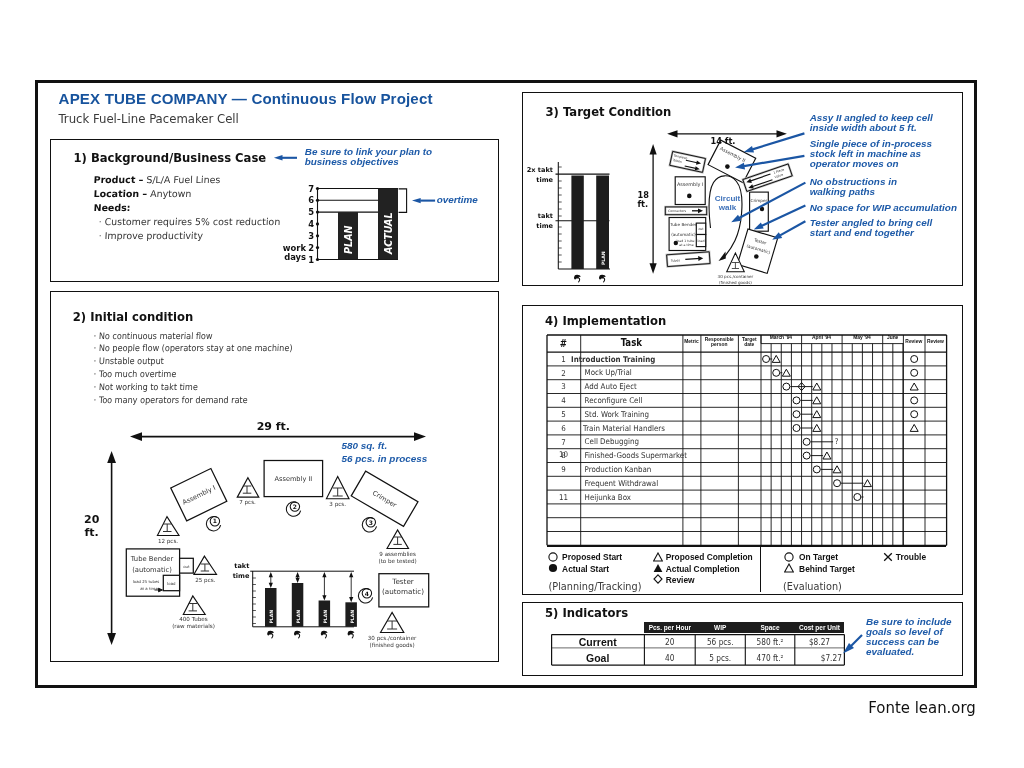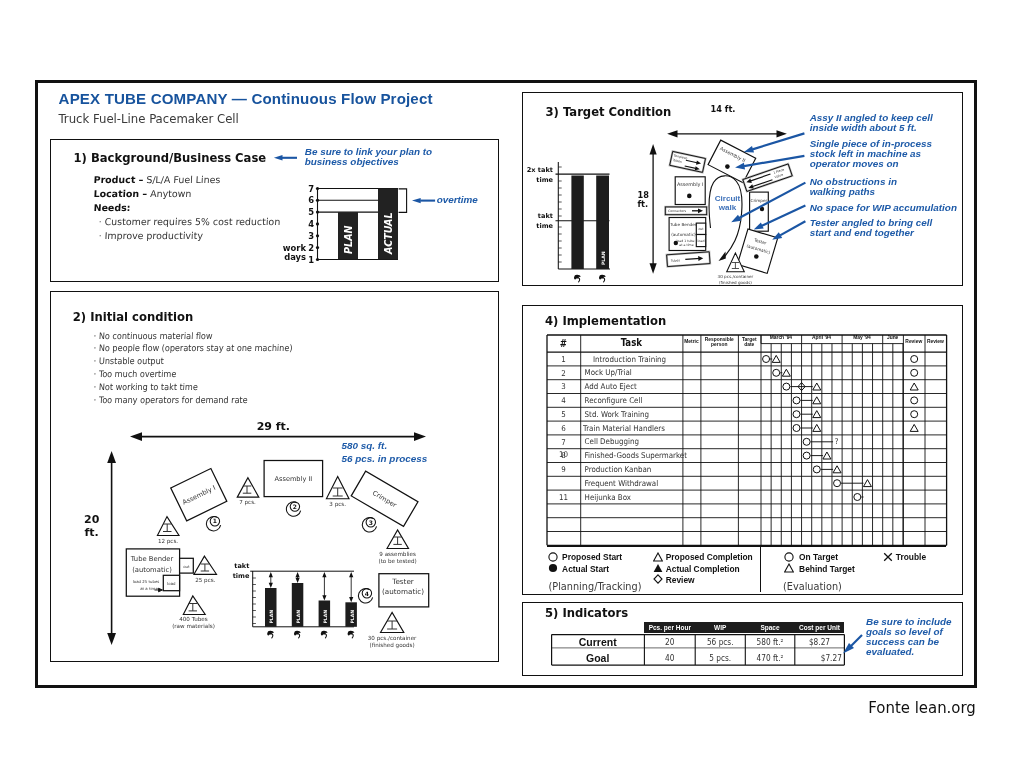--- a/index.html
+++ b/index.html
@@ -443,21 +443,21 @@
     </g>
 
     <g>
       <path d="M 76.7 146.8 L 85.4 128 L 94.3 146.8 Z" fill="#fff" stroke="#111" stroke-width="1.05"></path>
       <path d="M 81.8 137.5 h 7.2 M 85.4 137.5 v 6 M 81.8 143.5 h 7.2" stroke="#333" stroke-width=".85" fill="none"></path>
       <text x="85.4" y="153" class="invlbl2" text-anchor="middle" fill="#333">30 pcs./container</text>
       <text x="85.4" y="158.5" class="invlbl2" text-anchor="middle" fill="#333">(finished goods)</text>
     </g>
   </svg>
 
-  <div class="dim-lbl sm" style="left:710.6px;top:105px;">14 ft.</div>
+  <div class="dim-lbl sm" style="left:710.6px;top:137px;">14 ft.</div>
   <div class="dim-lbl sm" style="left:637.5px;top:190.8px;text-align:left;">
     <div>18</div>
     <div>ft.</div>
   </div>
   <div class="cw-lbl" style="left:712px;top:193.5px;width:31px;">
     <div>Circuit</div>
     <div>walk</div>
   </div>
 
   <div id="s3-notes">
@@ -595,21 +595,21 @@
       <div class="tbl smhdr" style="left: 719.25px; top: 343.2px; transform: translateX(-50%);">person</div>
       <div class="tbl smhdr" style="left: 749.3px; top: 337.6px; transform: translateX(-50%);">Target</div>
       <div class="tbl smhdr" style="left: 749.3px; top: 343.2px; transform: translateX(-50%);">date</div>
       <div class="tbl smhdr" style="left: 780.9px; top: 335.8px; transform: translateX(-50%);">March '94</div>
       <div class="tbl smhdr" style="left: 821.5px; top: 335.8px; transform: translateX(-50%);">April '94</div>
       <div class="tbl smhdr" style="left: 862px; top: 335.8px; transform: translateX(-50%);">May '94</div>
       <div class="tbl smhdr" style="left: 892.65px; top: 335.8px; transform: translateX(-50%);">June</div>
       <div class="tbl smhdr" style="left: 913.8px; top: 340.4px; transform: translateX(-50%);">Review</div>
       <div class="tbl smhdr" style="left: 935.4px; top: 340.4px; transform: translateX(-50%);">Review</div>
       <div class="tbl cell" style="left: 563.45px; top: 355.7px; transform: translateX(-50%);">1</div>
-      <div class="tbl cell" style="left: 593px; top: 355.5px;">Introduction Training</div>
+      <div class="tbl cell" style="left: 571px; top: 355.5px; font-weight: bold;">Introduction Training</div>
       <div class="tbl cell" style="left: 563.45px; top: 369.5px; transform: translateX(-50%);">2</div>
       <div class="tbl cell" style="left: 584.6px; top: 369.3px;">Mock Up/Trial</div>
       <div class="tbl cell" style="left: 563.45px; top: 383.3px; transform: translateX(-50%);">3</div>
       <div class="tbl cell" style="left: 584.6px; top: 383.1px;">Add Auto Eject</div>
       <div class="tbl cell" style="left: 563.45px; top: 397.1px; transform: translateX(-50%);">4</div>
       <div class="tbl cell" style="left: 584.6px; top: 396.9px;">Reconfigure Cell</div>
       <div class="tbl cell" style="left: 563.45px; top: 410.9px; transform: translateX(-50%);">5</div>
       <div class="tbl cell" style="left: 584.6px; top: 410.7px;">Std. Work Training</div>
       <div class="tbl cell" style="left: 563.45px; top: 424.7px; transform: translateX(-50%);">6</div>
       <div class="tbl cell" style="left: 583px; top: 424.5px;">Train Material Handlers</div>

